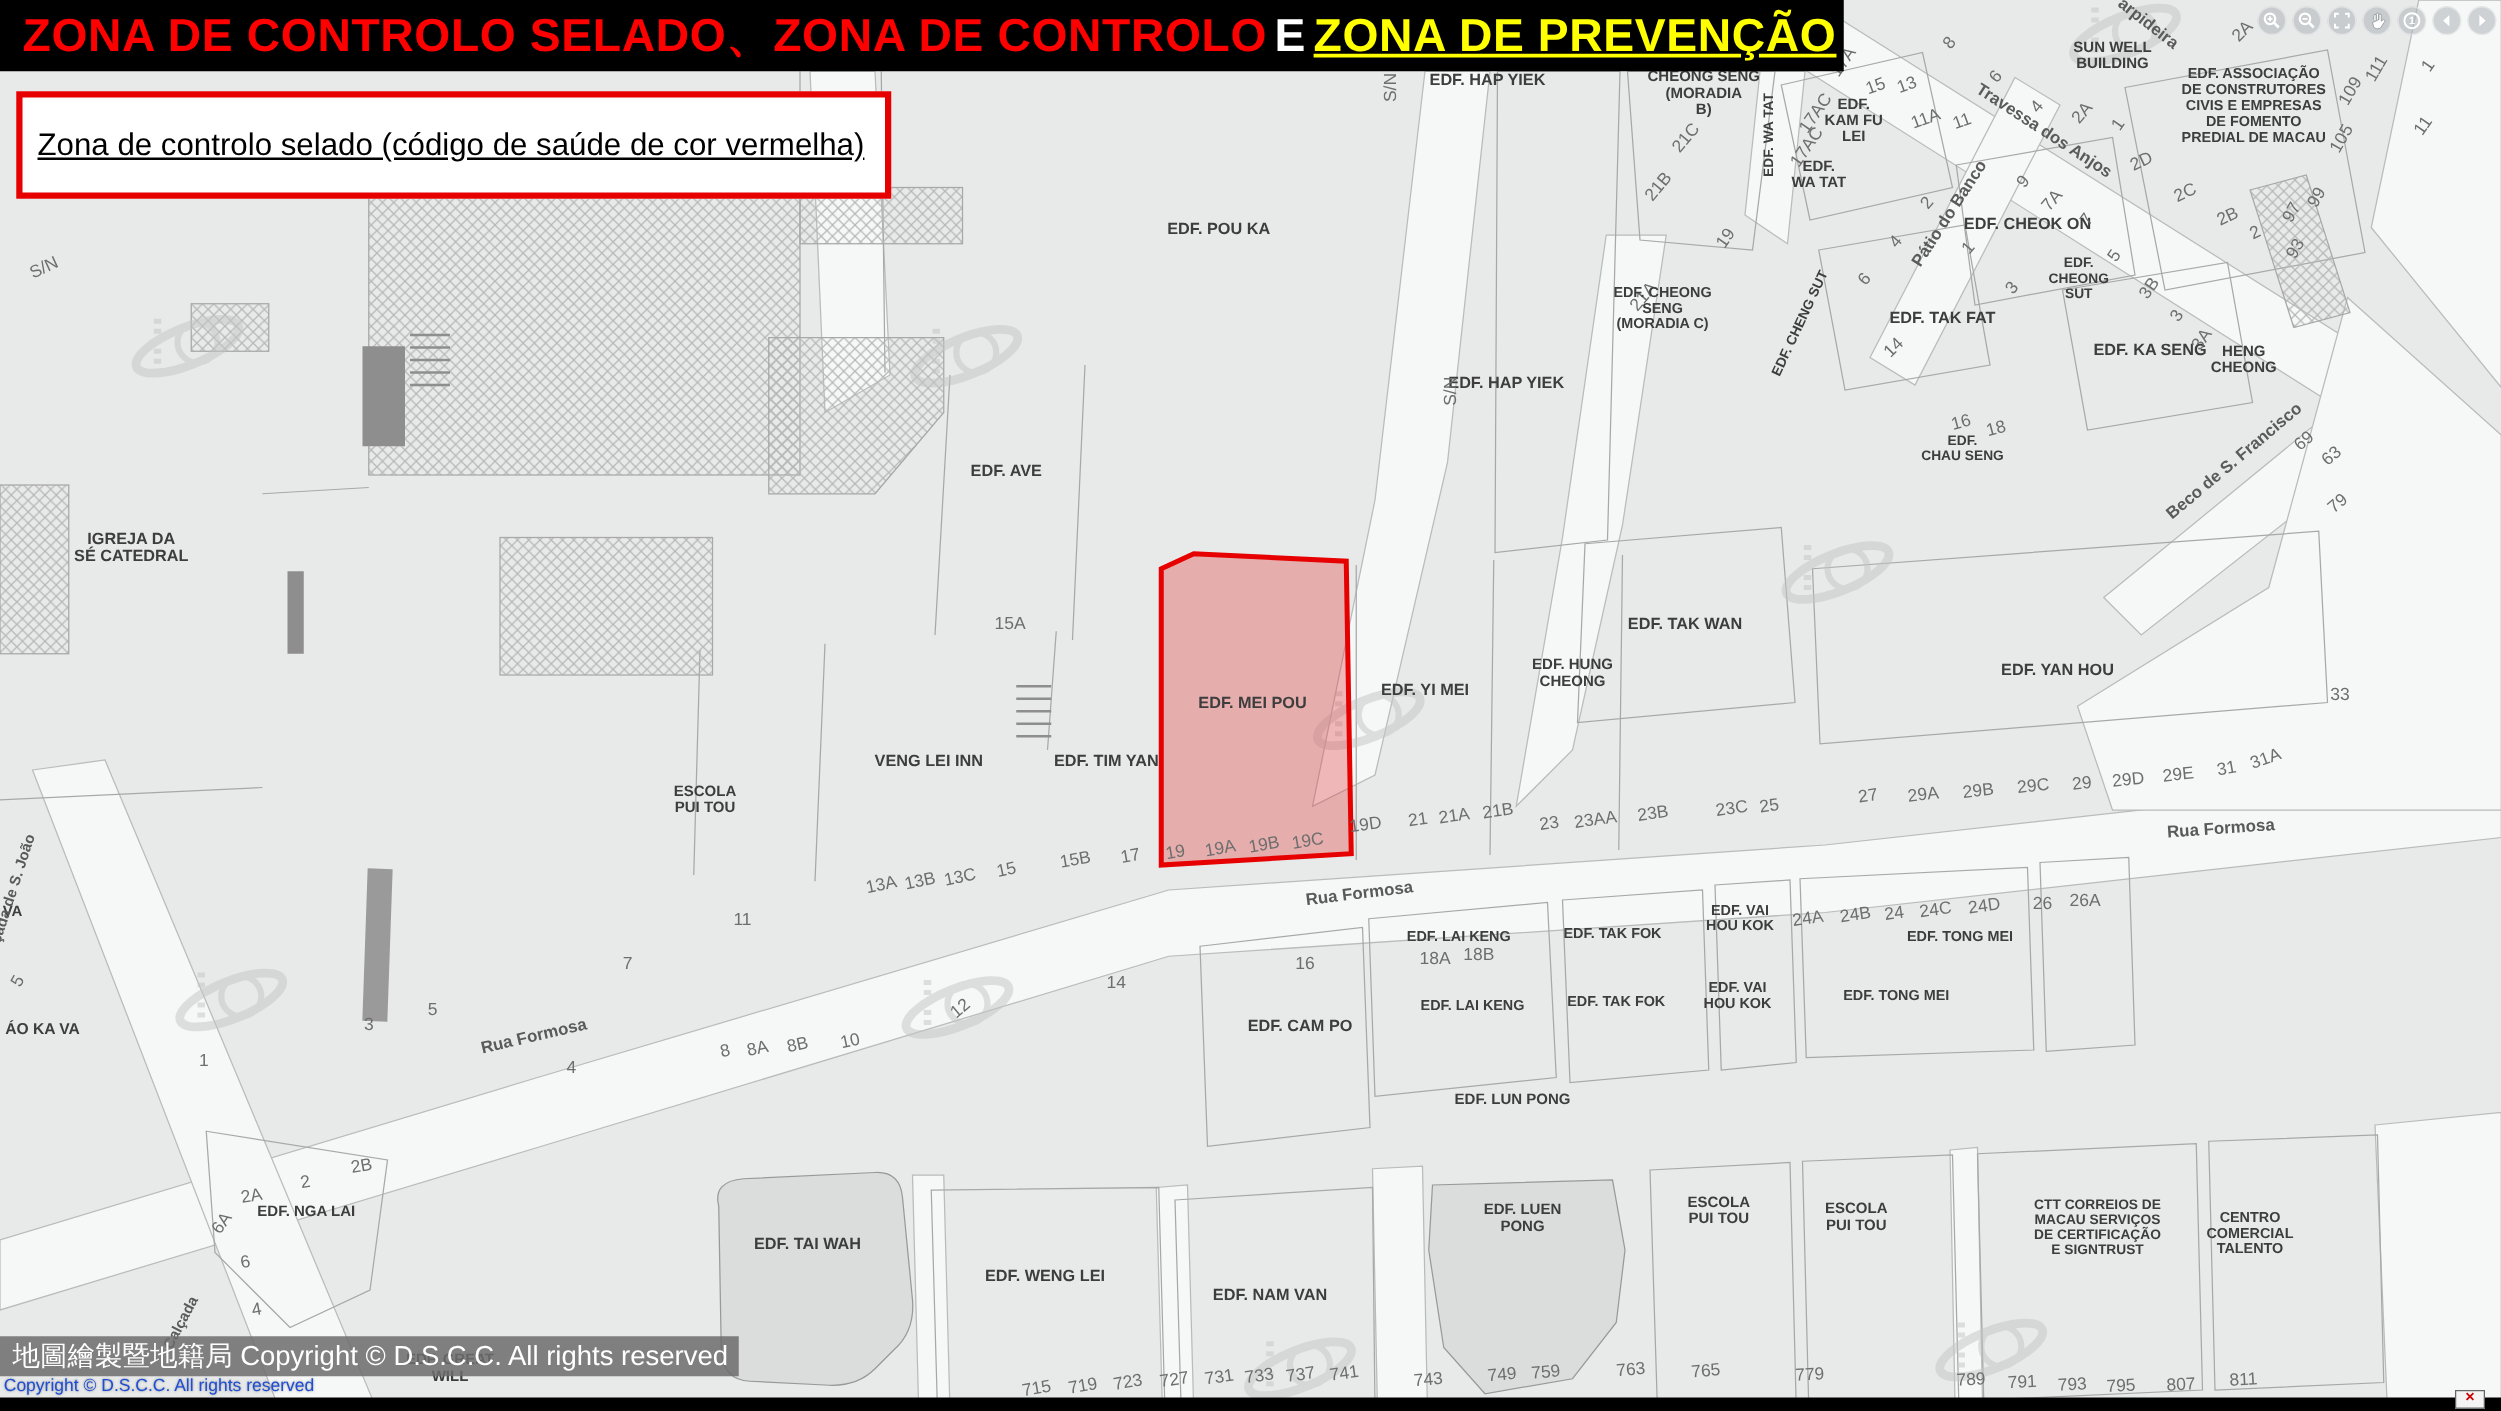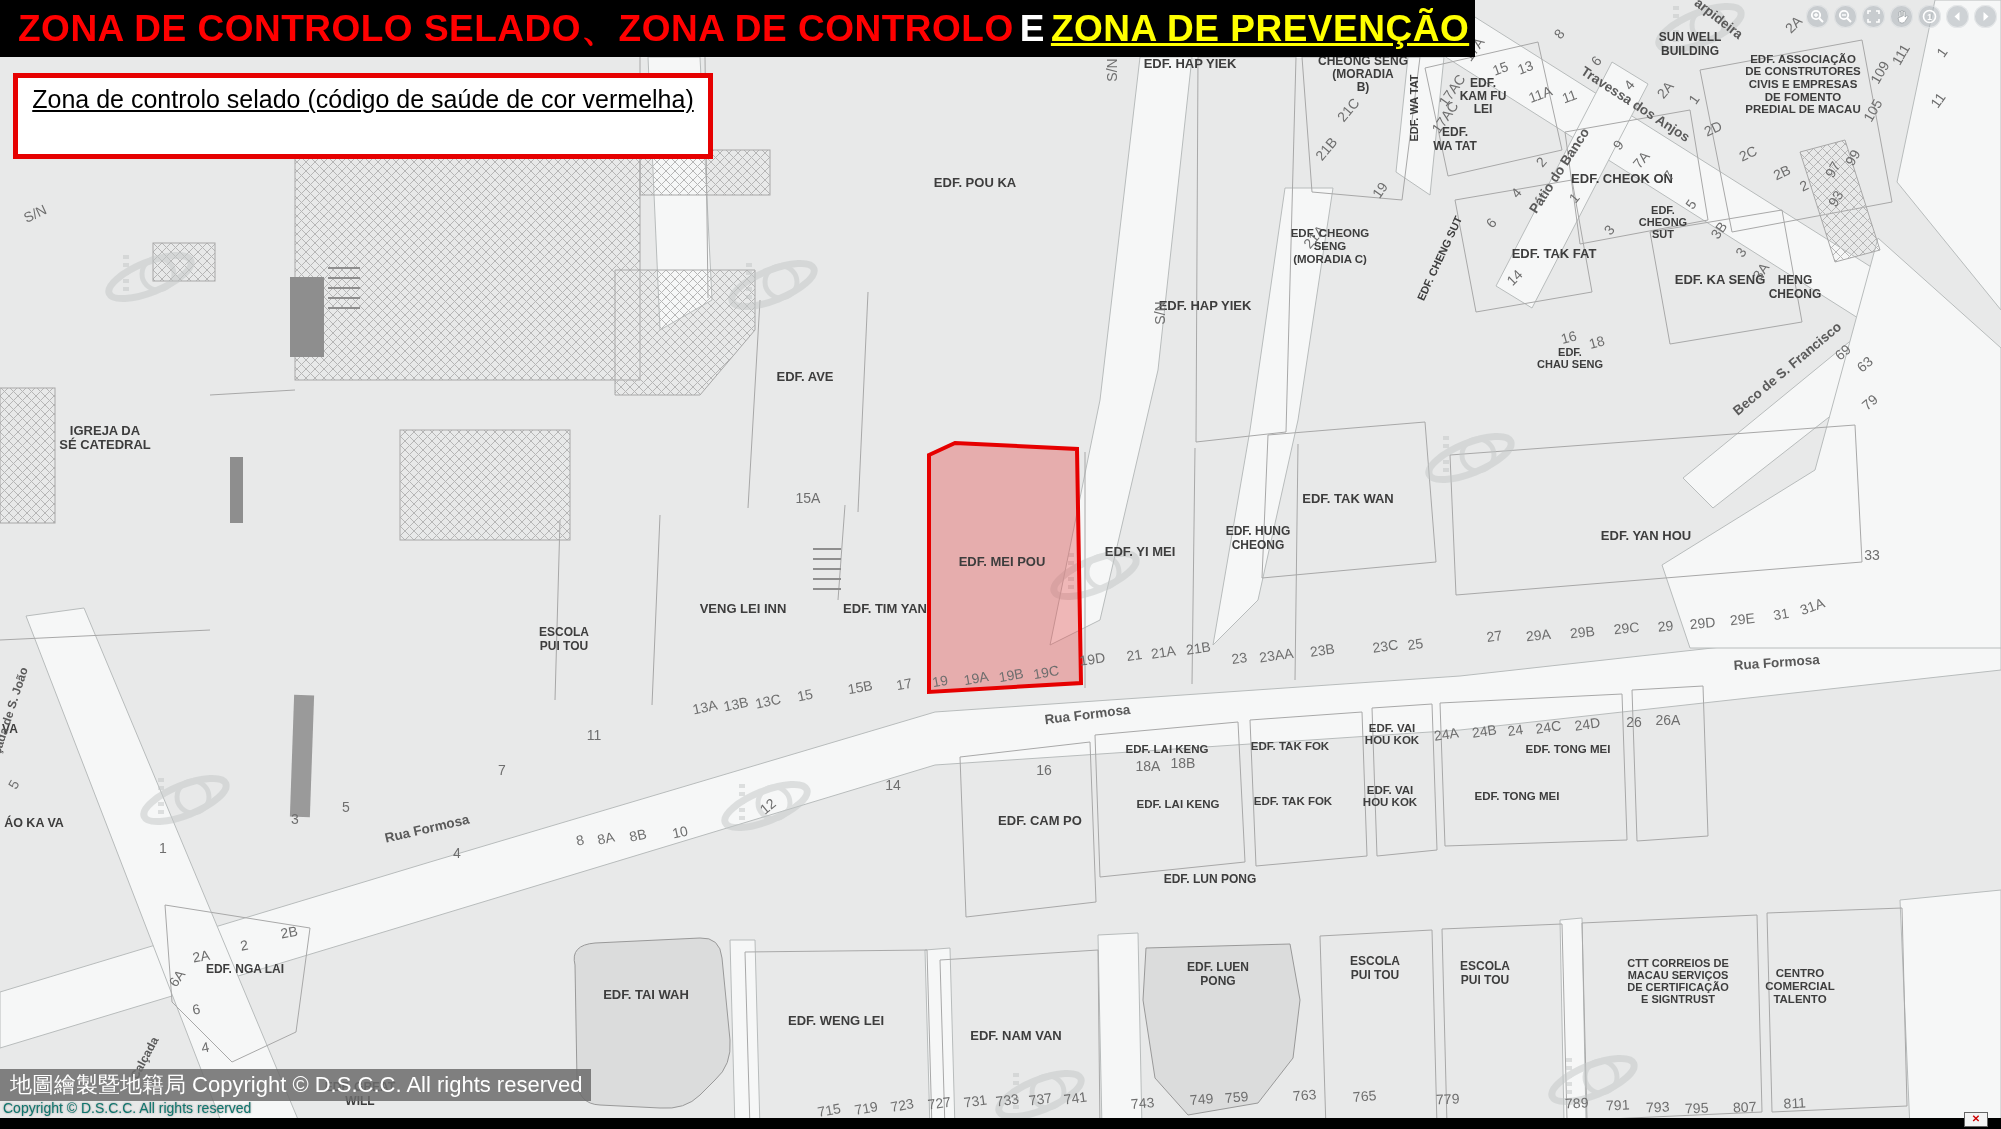--- a/index.html
+++ b/index.html
@@ -17,42 +17,42 @@
     white-space:nowrap;z-index:30;text-align:right;
   }
   #banner span{font-size:37px;font-weight:bold;letter-spacing:.5px;}
   .seg-red{color:#ff0000;}
   .seg-white{color:#ffffff;padding:0 6px;}
   .seg-yellow{color:#ffff00;text-decoration:underline;}
   
   #legend{
     position:absolute;left:13px;top:73px;width:700px;height:86px;background:#ffffff;
     border:5px solid #e60000;box-sizing:border-box;z-index:31;
-    padding:6px 12px;display:flex;flex-direction:row;justify-content:center;
+    padding:6px 12px;display:flex;flex-direction:column;justify-content:center;
   }
   #legend .l1{font-size:25px;color:#000;text-decoration:underline;line-height:30px;}
   #legend .l2{font-size:25px;color:#3c3c3c;line-height:31px;}
   
   #toolbar{
     position:absolute;left:1806px;top:5px;z-index:32;display:flex;gap:5px;
   }
   .tool{
     width:23px;height:23px;border-radius:50%;background:rgba(173,181,186,.55);
     display:flex;align-items:center;justify-content:center;cursor:pointer;
     box-shadow:0 0 0 1px rgba(255,255,255,.45) inset;
   }
   .tool svg{display:block;}
   
   #copyright-bar{
     position:absolute;left:0px;top:1069px;width:591px;height:32px;z-index:28;
     background:rgba(108,108,108,.85);color:#fff;font-size:22px;line-height:32px;
     padding-left:10px;box-sizing:border-box;white-space:nowrap;overflow:hidden;
   }
   #copyright-small{
-    position:absolute;left:3px;top:1100px;z-index:27;color:#0f766e;font-size:14px;
+    position:absolute;left:3px;top:1100px;z-index:27;color:#1d4ed8;font-size:14px;
     text-shadow:0 0 2px #8a8a8a;white-space:nowrap;
   }
   #bottom-strip{
     position:absolute;left:0;top:1118px;width:2001px;height:11px;background:#000;z-index:26;
   }
   #mini-icon{
     position:absolute;left:1964px;top:1112px;width:24px;height:15px;z-index:29;
     background:#f4f4f4;border:1px solid #666;box-sizing:border-box;
     font-size:10px;line-height:12px;text-align:center;color:#cc0000;cursor:pointer;
     font-weight:bold;

